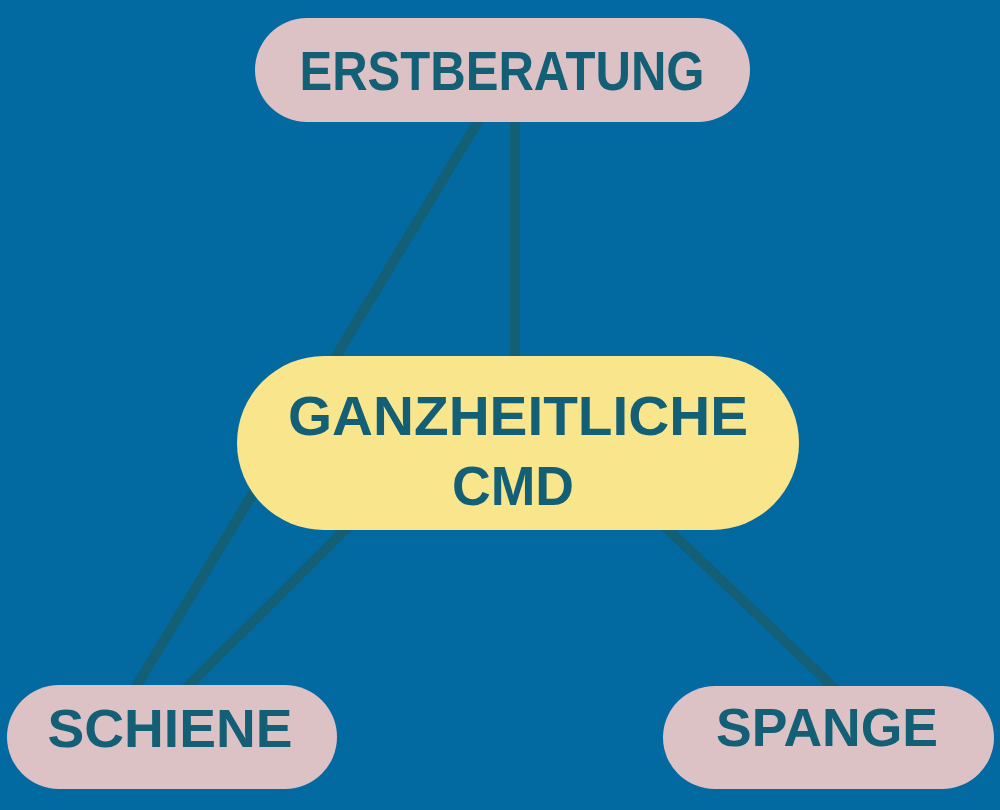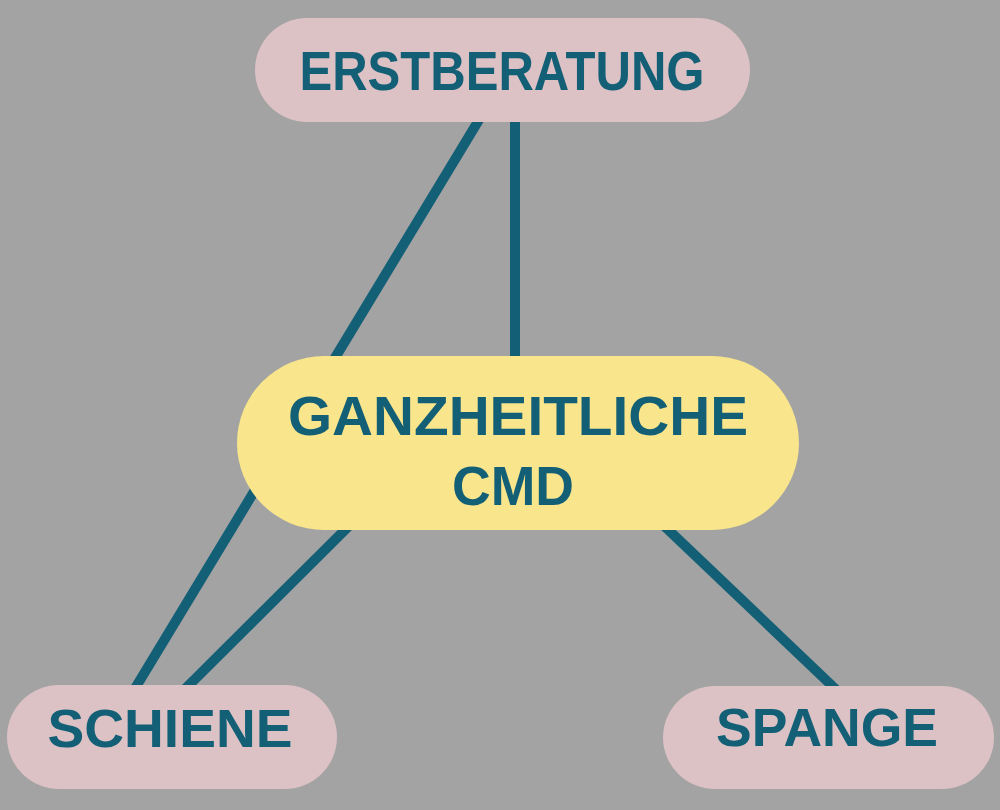--- a/index.html
+++ b/index.html
@@ -4,21 +4,21 @@
 <style>
   html, body {
     margin: 0;
     padding: 0;
     background: #ffffff;
   }
   .canvas-wrap {
     position: relative;
     width: 1000px;
     height: 810px;
-    background: #a3a3a3;
+    background: #0369a1;
     overflow: hidden;
   }
   svg {
     display: block;
   }
   .edge {
     stroke-width: 10;
     stroke-linecap: butt;
     fill: none;
   }

